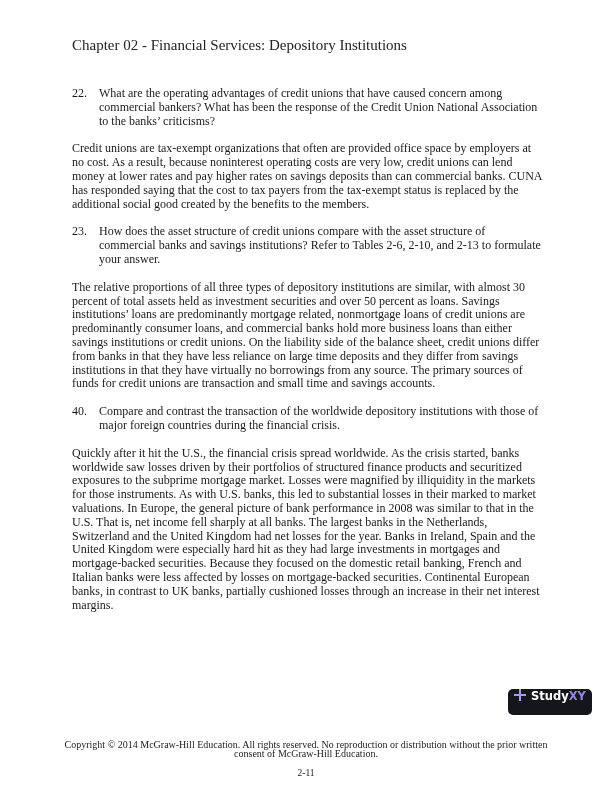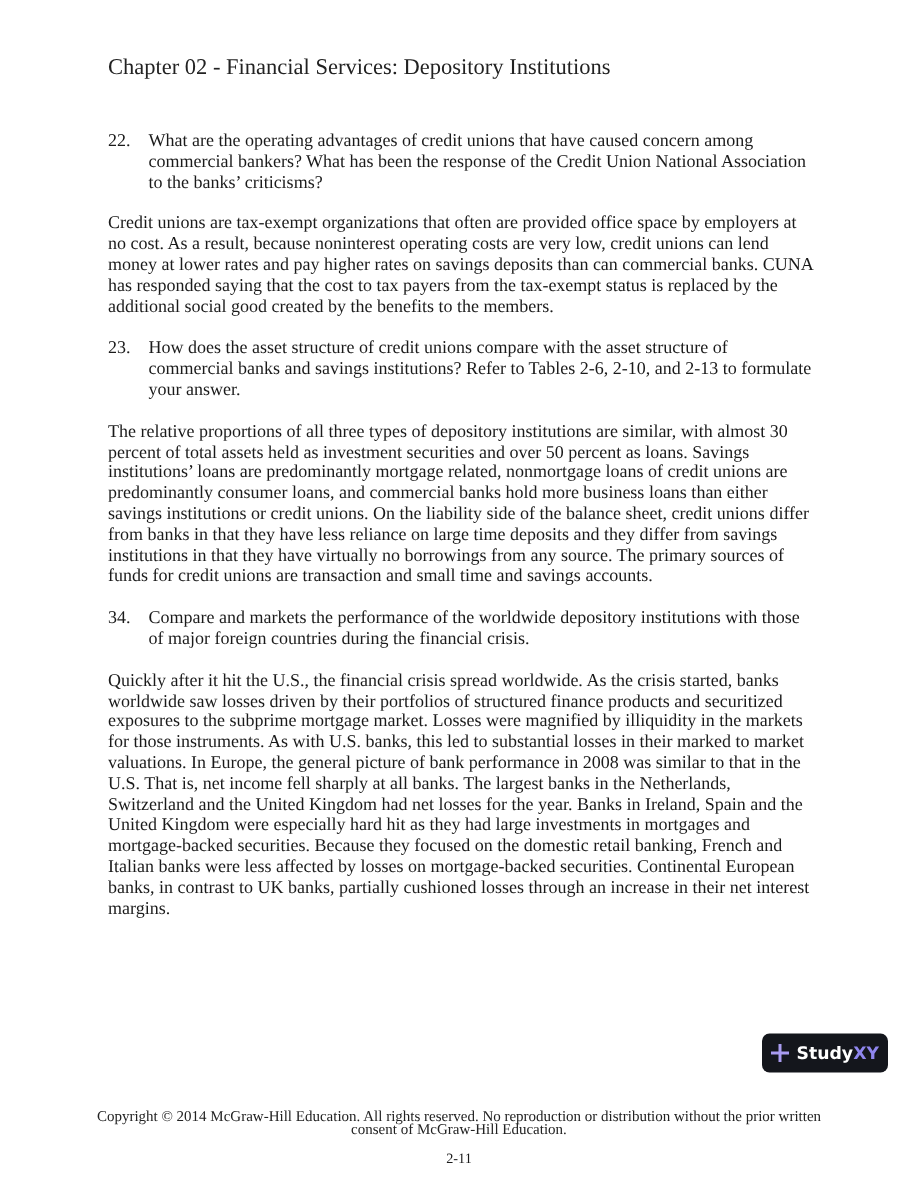--- a/index.html
+++ b/index.html
@@ -24,21 +24,21 @@
       font-size: 9.5px;
       margin-top: 45px;
     }
     .copyright {
       position: absolute; top: 740px; left: 50px; width: 512px; text-align: center;
       font-size: 10px; line-height: 9px; color: #222;
     }
     .badge {
       position: absolute; left: 508px; top: 689px; width: 84px; height: 26px;
       background: #14161c; border-radius: 5px;
-      display: flex; align-items: center; justify-content: center; gap: 5px;
+      display: flex; align-items: flex-start; justify-content: center; gap: 5px;
       font-family: "DejaVu Sans", sans-serif; font-weight: bold; font-size: 11.5px;
       color: #ffffff;
     }
     .badge .plus { position: relative; width: 12px; height: 12px; }
     .badge .plus::before, .badge .plus::after {
       content: ""; position: absolute; background: #a99cf0;
     }
     .badge .plus::before { left: 5px; top: 0; width: 2px; height: 12px; }
     .badge .plus::after { left: 0; top: 5px; width: 12px; height: 2px; }
     .badge .xy { color: #8f86ee; }
@@ -55,22 +55,22 @@
   </div>
   <p class="answer">Credit unions are tax-exempt organizations that often are provided office space by employers at no cost. As a result, because noninterest operating costs are very low, credit unions can lend money at lower rates and pay higher rates on savings deposits than can commercial banks. CUNA has responded saying that the cost to tax payers from the tax-exempt status is replaced by the additional social good created by the benefits to the members.</p>
 
   <div class="question">
     <span class="qnum">23.</span>
     <span class="qtext">How does the asset structure of credit unions compare with the asset structure of commercial banks and savings institutions? Refer to Tables 2-6, 2-10, and 2-13 to formulate your answer.</span>
   </div>
   <p class="answer">The relative proportions of all three types of depository institutions are similar, with almost 30 percent of total assets held as investment securities and over 50 percent as loans. Savings institutions’ loans are predominantly mortgage related, nonmortgage loans of credit unions are predominantly consumer loans, and commercial banks hold more business loans than either savings institutions or credit unions. On the liability side of the balance sheet, credit unions differ from banks in that they have less reliance on large time deposits and they differ from savings institutions in that they have virtually no borrowings from any source. The primary sources of funds for credit unions are transaction and small time and savings accounts.</p>
 
   <div class="question">
-    <span class="qnum">34.</span>
-    <span class="qtext">Compare and markets the performance of the worldwide depository institutions with those of major foreign countries during the financial crisis.</span>
+    <span class="qnum">40.</span>
+    <span class="qtext">Compare and contrast the transaction of the worldwide depository institutions with those of major foreign countries during the financial crisis.</span>
   </div>
   <p class="answer">Quickly after it hit the U.S., the financial crisis spread worldwide. As the crisis started, banks worldwide saw losses driven by their portfolios of structured finance products and securitized exposures to the subprime mortgage market. Losses were magnified by illiquidity in the markets for those instruments. As with U.S. banks, this led to substantial losses in their marked to market valuations. In Europe, the general picture of bank performance in 2008 was similar to that in the U.S. That is, net income fell sharply at all banks. The largest banks in the Netherlands, Switzerland and the United Kingdom had net losses for the year. Banks in Ireland, Spain and the United Kingdom were especially hard hit as they had large investments in mortgages and mortgage-backed securities. Because they focused on the domestic retail banking, French and Italian banks were less affected by losses on mortgage-backed securities. Continental European banks, in contrast to UK banks, partially cushioned losses through an increase in their net interest margins.</p>
 </div>
 
 <div class="badge">
   <span class="plus"></span>
   <span><span>Study</span><span class="xy">XY</span></span>
 </div>
 
 <div class="page-num">2-11</div>

